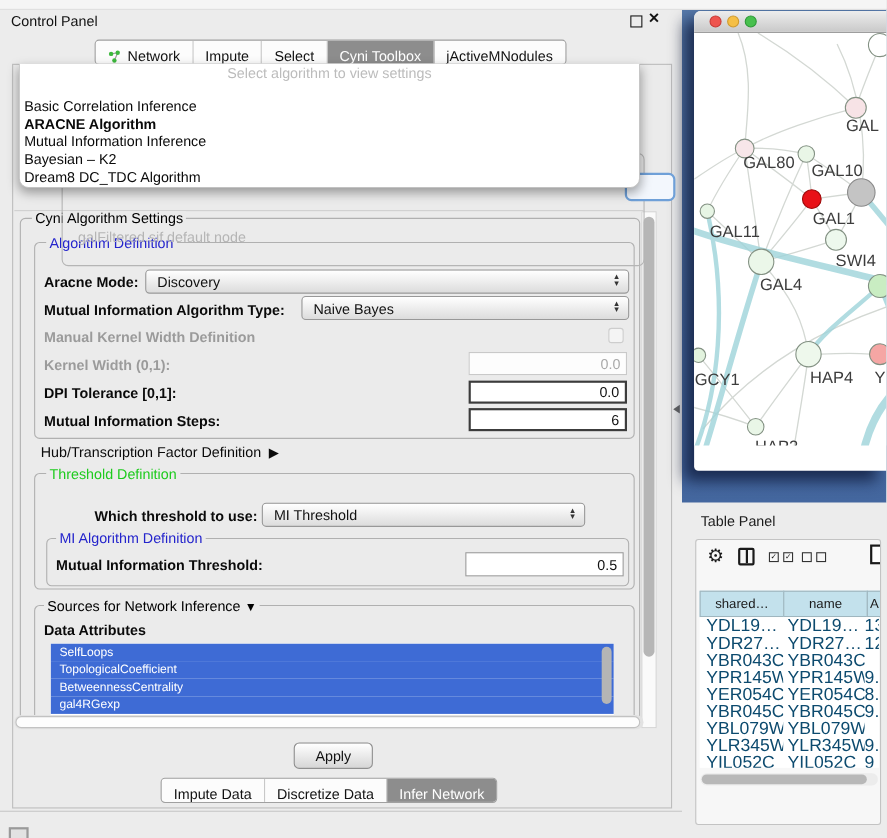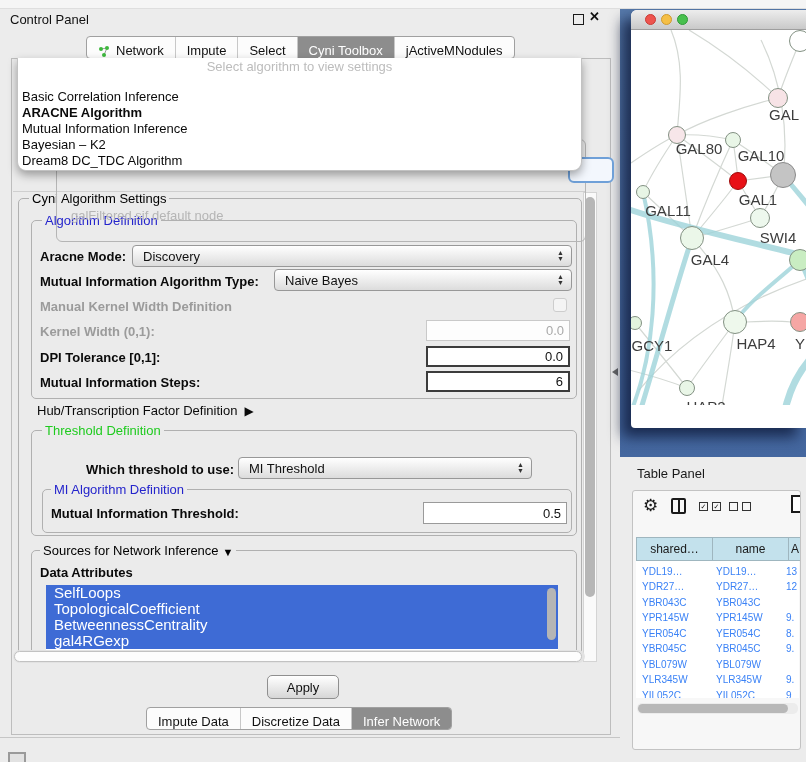--- a/index.html
+++ b/index.html
@@ -35,21 +35,21 @@
   .lbl.gray{color:#9b9b9b}
   .combo{position:absolute;display:flex;align-items:center;border:1px solid #989898;border-radius:4px;background:linear-gradient(#ffffff,#dcdcdc);font-size:13px;color:#111;padding-left:10px;box-sizing:border-box}
   .combo .cv{flex:1;white-space:nowrap;overflow:hidden}
   .spin{width:15px;display:flex;flex-direction:column;align-items:center;justify-content:center;font-size:7px;line-height:6px;color:#333;margin-right:3px}
   .fld{position:absolute;display:flex;align-items:center;justify-content:flex-end;background:#fff;border:1px solid #9a9a9a;font-size:13px;color:#111;padding-right:5px;box-sizing:border-box}
   .fld.en{border:2px solid #3c3c3c}
   .fld.dis{border:1px solid #c9c9c9;color:#a9a9a9;background:#fdfdfd}
   .chk{position:absolute;width:14px;height:14px;border:1.5px solid #cdcdcd;border-radius:3px;background:#f4f4f4;box-sizing:border-box}
   .hubrow{position:absolute;font-size:13px;color:#0a0a0a;display:flex;align-items:center;gap:7px;white-space:nowrap}
   .attrlist{position:absolute;background:#fff;overflow:hidden}
-  .attr{height:16px;line-height:16px;background:#3e6bd5;color:#fff;padding-left:8px;font-size:15px;white-space:nowrap}
+  .attr{height:16px;line-height:16px;background:#3e6bd5;color:#fff;padding-left:8px;font-size:11px;white-space:nowrap}
   .lscroll{position:absolute;width:9px;border-radius:5px;background:#b5b5b5}
   .vsb{position:absolute;left:583px;top:192px;width:14px;height:470px;background:#fafafa;border:1px solid #d4d4d4;box-sizing:border-box}
   .vsb-thumb{position:absolute;left:1px;top:4px;width:10px;height:400px;border-radius:6px;background:#b6b6b6}
   .hsb{position:absolute;left:13px;top:650px;width:572px;height:13px;background:#e2e2e2;border-radius:7px}
   .hsb-thumb{position:absolute;left:1px;top:1px;width:568px;height:11px;border-radius:6px;background:#fdfdfd;border:1px solid #c2c2c2;box-sizing:border-box}
   .apply{position:absolute;left:267px;top:675px;width:70px;height:22px;border:1px solid #8f8f8f;border-radius:5px;background:linear-gradient(#ffffff,#d6d6d6);font-size:13px;color:#111;display:flex;align-items:center;justify-content:center}
   .bl-icon{position:absolute;left:8px;top:752px;width:18px;height:14px;border:2px solid #9a9a9a;background:#e2e2e2;box-sizing:border-box}
   .net-icon{width:13px;height:13px;margin-right:5px}
   
   .rightbg{position:absolute;left:620px;top:0;width:186px;height:762px;background:#ececec}
@@ -67,21 +67,21 @@
   .tp-panel{position:absolute;left:12px;top:33px;width:169px;height:260px;background:#f7f7f7;border:1px solid #c3c3c3;border-radius:3px;overflow:hidden;box-sizing:border-box}
   .gear{position:absolute;left:10px;top:5px;font-size:17px;color:#1a1a1a;line-height:20px}
   .colicon{position:absolute;left:38px;top:7px;width:15px;height:16px;border:2px solid #1a1a1a;border-radius:2px;box-sizing:border-box}
   .colicon:before{content:"";position:absolute;left:4.5px;top:0;width:2px;height:12px;background:#1a1a1a}
   .pairbox{position:absolute;display:flex;gap:4px}
   .pbox{width:9px;height:9px;border:1.5px solid #333;box-sizing:border-box;font-size:7px;line-height:7px;text-align:center;color:#111}
   .pageicon{position:absolute;left:158px;top:4px;width:14px;height:18px;border:2px solid #1a1a1a;box-sizing:border-box;background:#fff}
   .thead{position:absolute;left:3px;top:46px;height:24px}
   .thc{position:absolute;top:0;height:24px;background:#c3e1ec;border:1px solid #9fb6bf;box-sizing:border-box;display:flex;align-items:center;justify-content:center;font-size:12px;color:#1a1a1a;overflow:hidden}
   .trows{position:absolute;left:3px;top:70px;width:163px;height:137px;overflow:hidden;background:#fff}
-  .trow{display:flex;height:15.5px;align-items:flex-end;font-size:10px;color:#3b82f6}
+  .trow{display:flex;height:15.5px;align-items:flex-start;font-size:16px;color:#0c4a6e}
   .td1{width:76px;padding-left:6px;box-sizing:border-box;white-space:nowrap;overflow:hidden}
   .td2{width:74px;padding-left:4px;box-sizing:border-box;white-space:nowrap;overflow:hidden}
   .td3{flex:1;white-space:nowrap;overflow:hidden}
   .tp-hsb{position:absolute;left:4px;top:212px;width:161px;height:11px;background:#ececec;border-radius:5px}
   .tp-hthumb{position:absolute;left:1px;top:1px;width:150px;height:9px;border-radius:5px;background:#b8b8b8}
 </style>
 </head>
 <body>
 
 <div class="screen">

